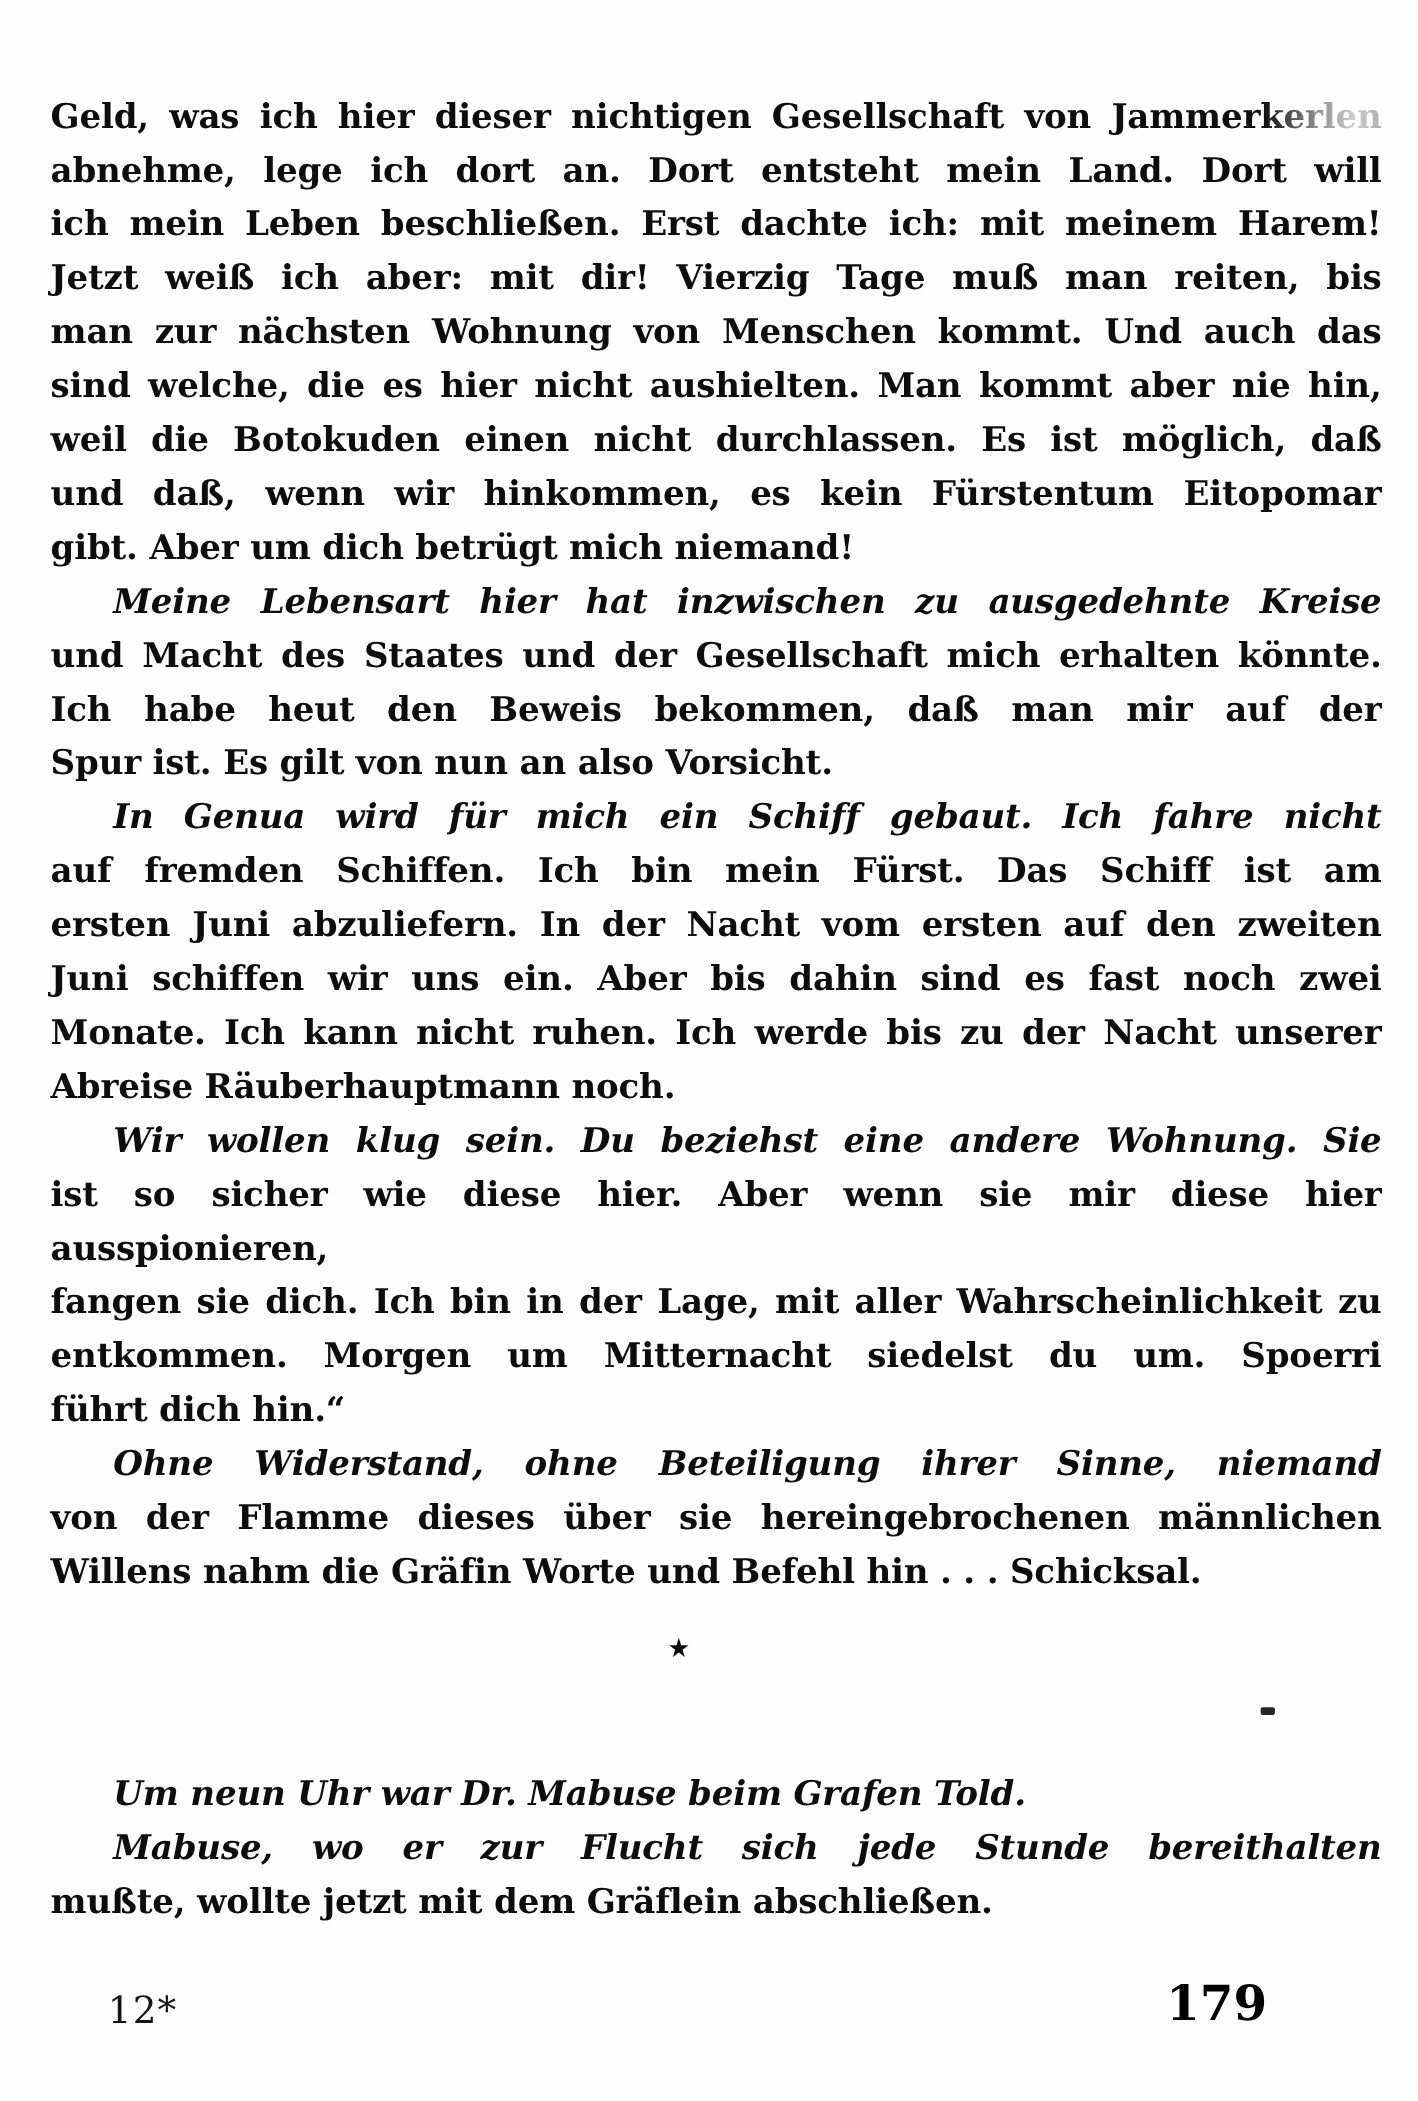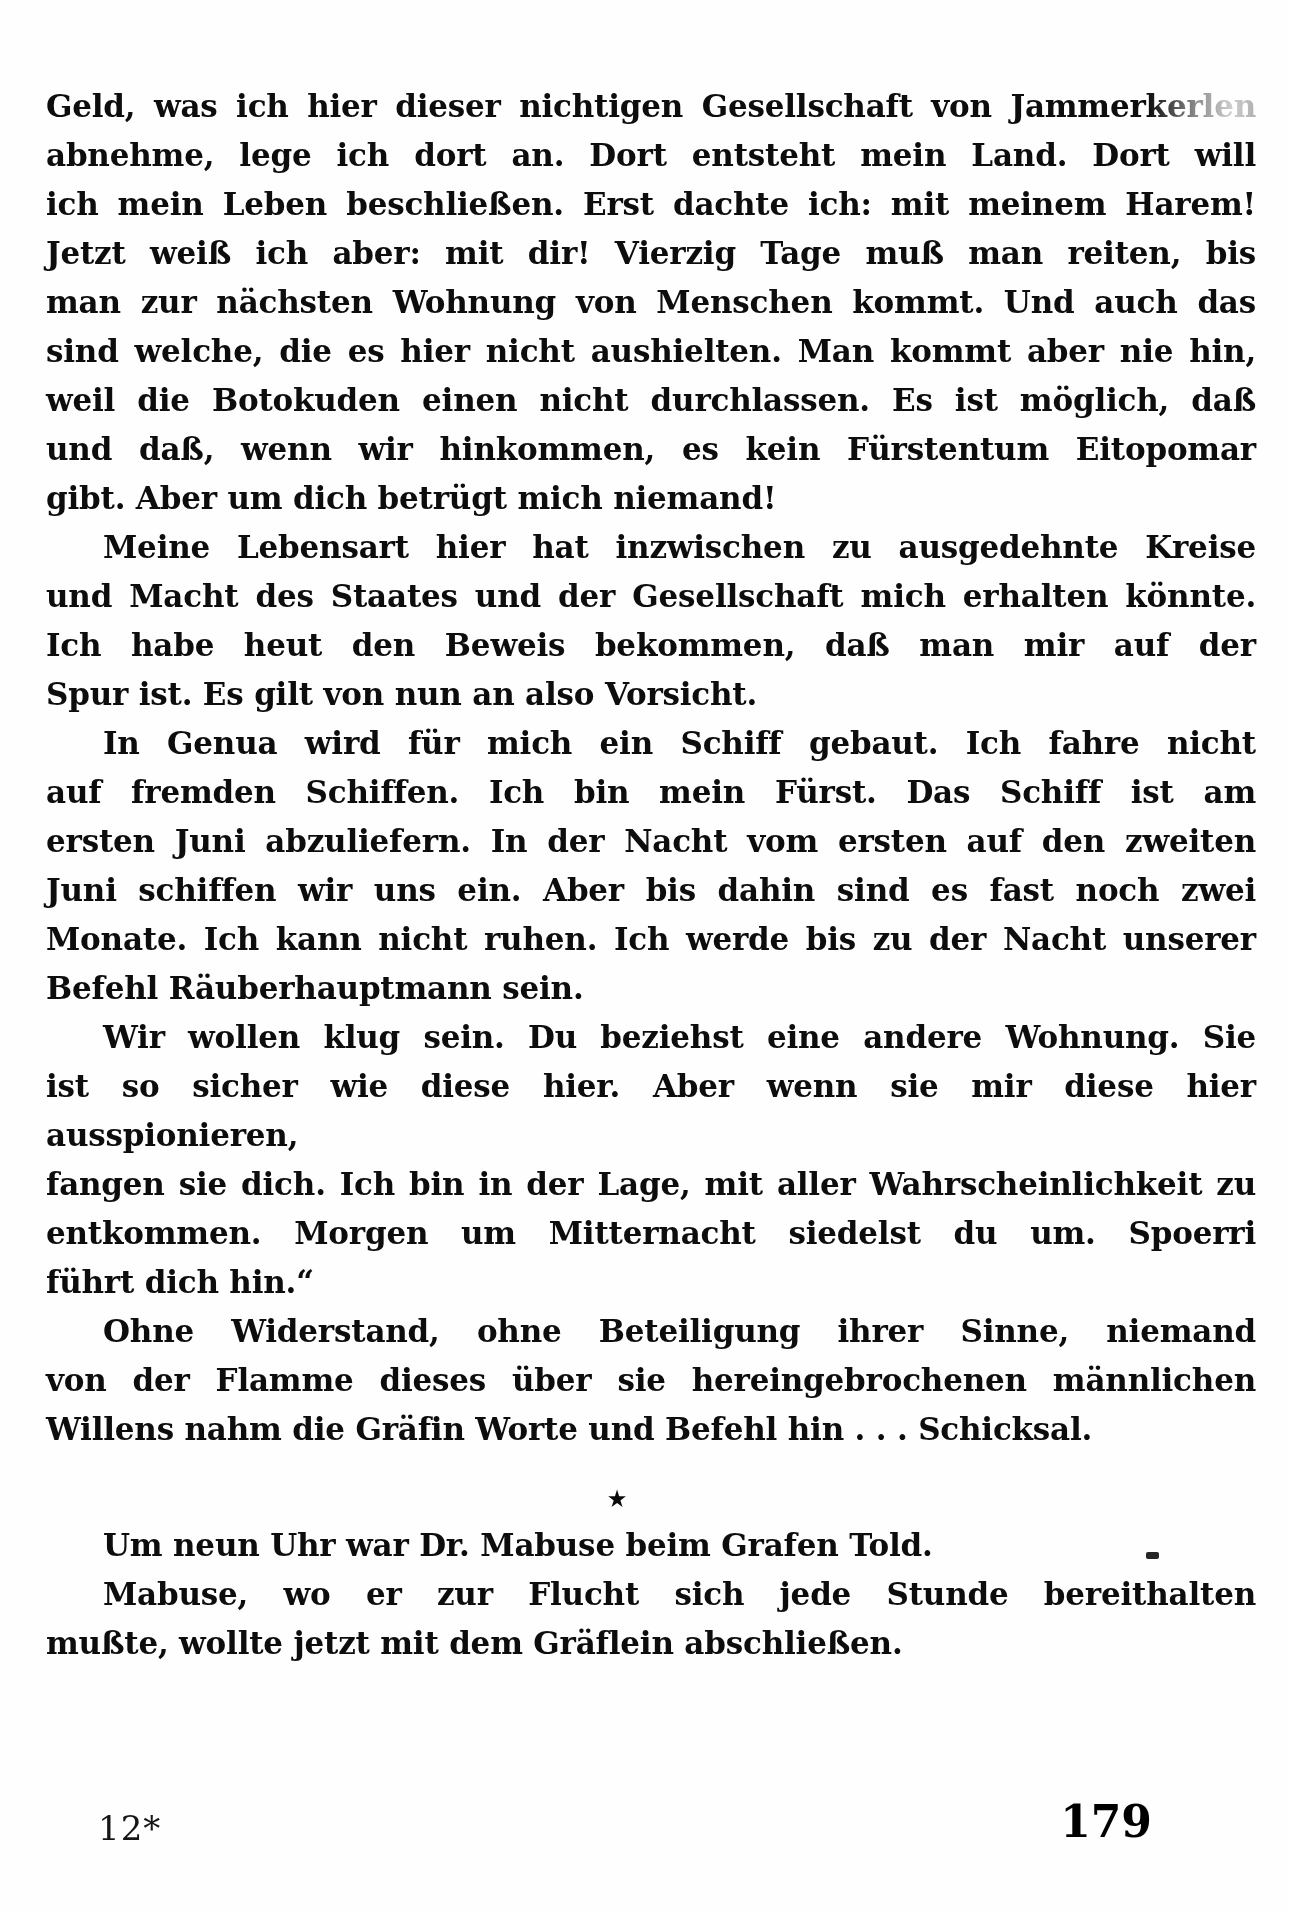--- a/index.html
+++ b/index.html
@@ -25,35 +25,35 @@
     line-height: 49px;
     letter-spacing: -0.2px;
   }
   .para { margin: 0; }
   .line {
     text-align: justify;
     text-align-last: justify;
     white-space: normal;
   }
   .line.last { text-align-last: left; }
-  .para.indent .line.first { text-indent: 57px; }
+  .para.indent .line.first { text-indent: 57px; font-style: italic; }
   .separator-row {
     margin-top: 18px;
     height: 49px;
     line-height: 49px;
     text-align: center;
   }
   .star {
     display: inline-block;
     transform: translateX(-34px) scaleY(1.05);
     font-family: "DejaVu Sans", sans-serif;
     font-size: 23px;
     color: #0a0a0a;
   }
-  .closing { }
+  .closing { margin-top: 86px; }
   .fade-artifact {
     position: absolute;
     left: 1148px; top: 80px;
     width: 112px; height: 56px;
     background: linear-gradient(to right,
       rgba(254,254,254,0) 0%,
       rgba(254,254,254,0.55) 45%,
       rgba(254,254,254,0.8) 75%,
       rgba(254,254,254,0.65) 100%);
     pointer-events: none;
@@ -104,21 +104,21 @@
           <div class="line">und Macht des Staates und der Gesellschaft mich erhalten könnte.</div>
           <div class="line">Ich habe heut den Beweis bekommen, daß man mir auf der</div>
           <div class="line last">Spur ist. Es gilt von nun an also Vorsicht.</div>
         </div>
         <div class="para indent">
           <div class="line first">In Genua wird für mich ein Schiff gebaut. Ich fahre nicht</div>
           <div class="line">auf fremden Schiffen. Ich bin mein Fürst. Das Schiff ist am</div>
           <div class="line">ersten Juni abzuliefern. In der Nacht vom ersten auf den zweiten</div>
           <div class="line">Juni schiffen wir uns ein. Aber bis dahin sind es fast noch zwei</div>
           <div class="line">Monate. Ich kann nicht ruhen. Ich werde bis zu der Nacht unserer</div>
-          <div class="line last">Befehl Räuberhauptmann sein.</div>
+          <div class="line last">Abreise Räuberhauptmann noch.</div>
         </div>
         <div class="para indent">
           <div class="line first">Wir wollen klug sein. Du beziehst eine andere Wohnung. Sie</div>
           <div class="line">ist so sicher wie diese hier. Aber wenn sie mir diese hier ausspionieren,</div>
           <div class="line">fangen sie dich. Ich bin in der Lage, mit aller Wahrscheinlichkeit zu</div>
           <div class="line">entkommen. Morgen um Mitternacht siedelst du um. Spoerri</div>
           <div class="line last">führt dich hin.“</div>
         </div>
         <div class="para indent">
           <div class="line first">Ohne Widerstand, ohne Beteiligung ihrer Sinne, niemand</div>

